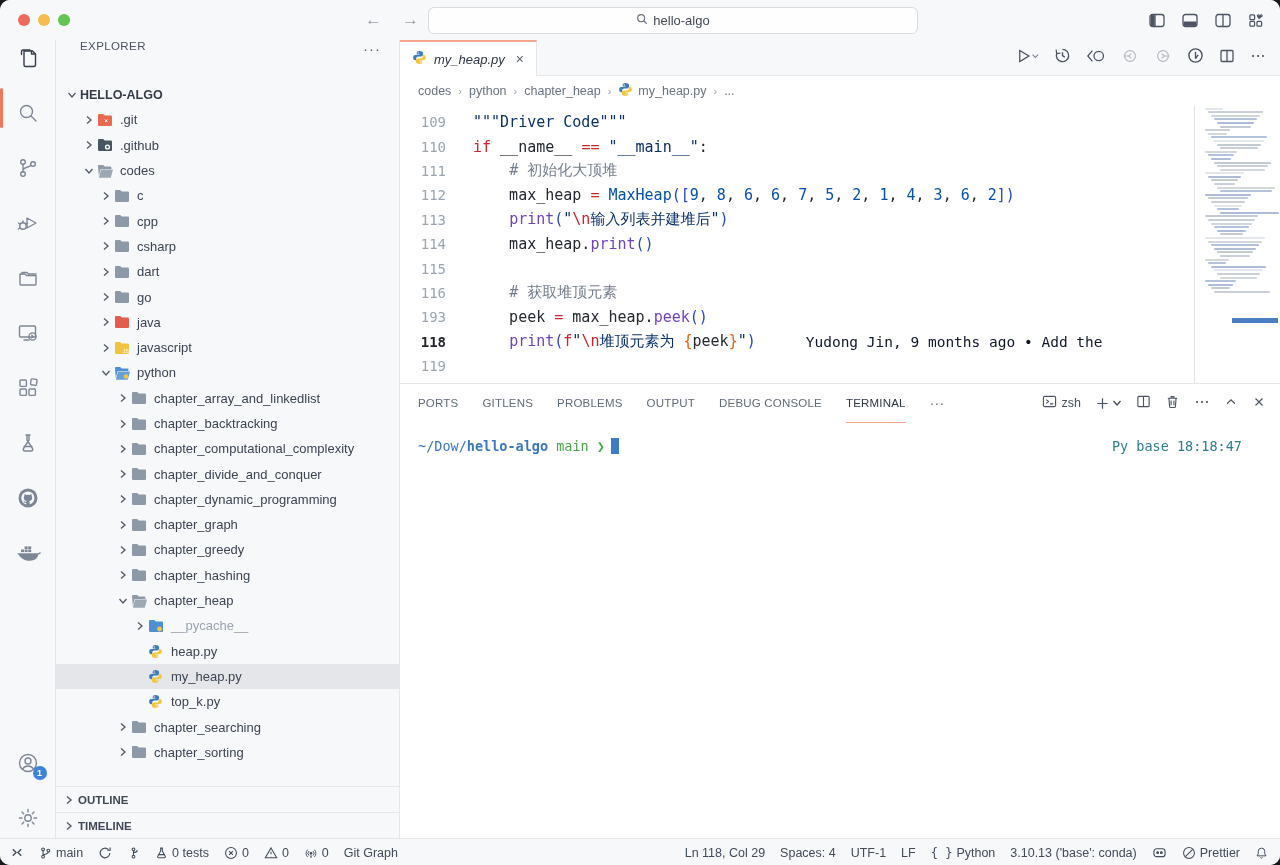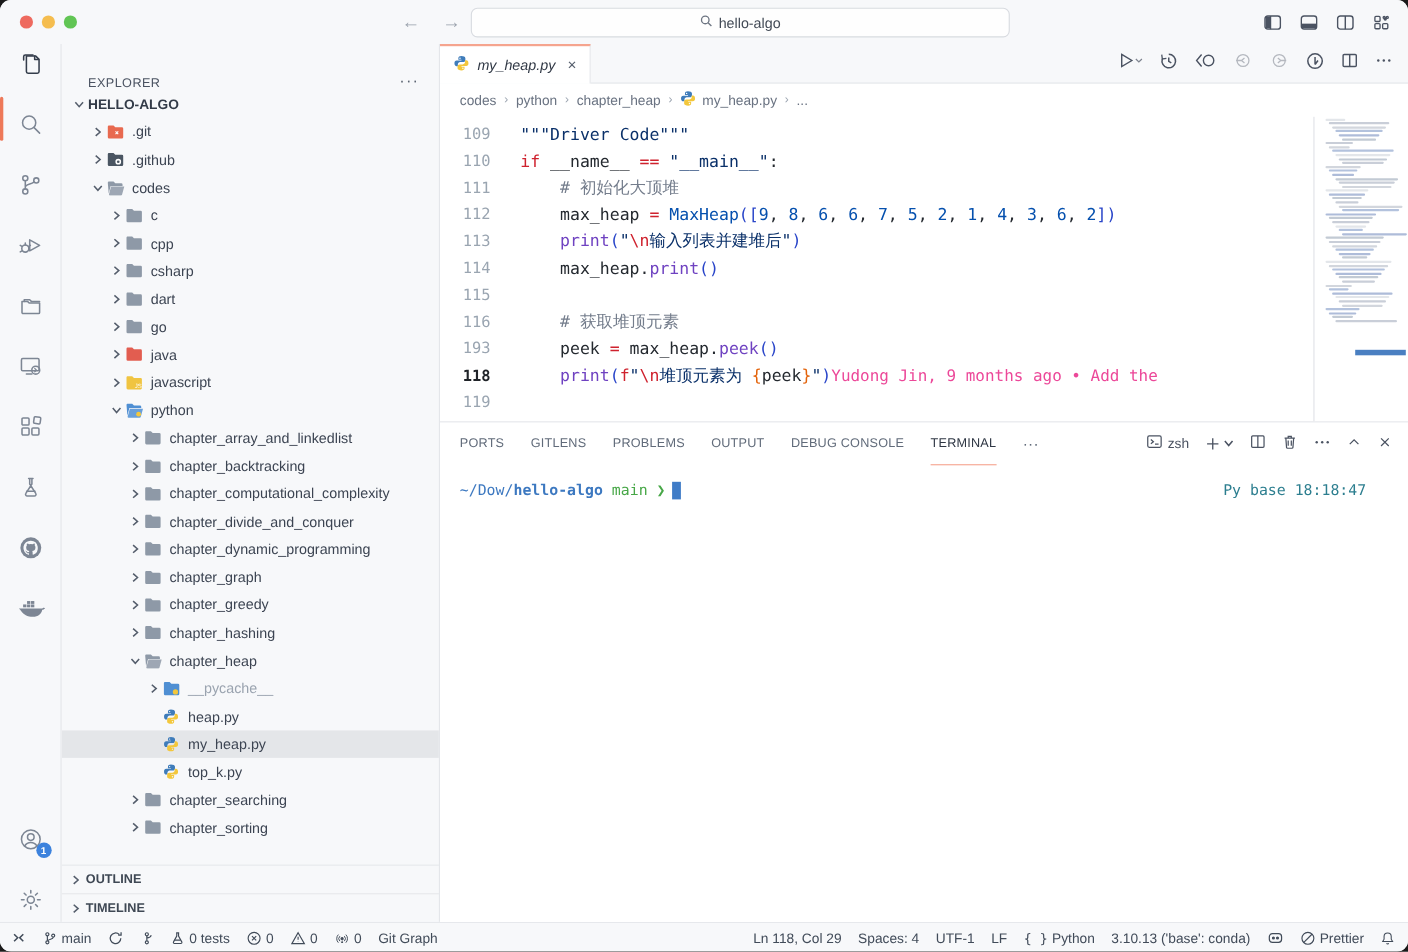--- a/index.html
+++ b/index.html
@@ -18,21 +18,21 @@
   
   #main{display:flex;height:798px;}
   #activitybar{width:56px;border-right:1px solid #e4e6ea;display:flex;flex-direction:column;align-items:center;justify-content:space-between;padding:6px 0 8px;box-sizing:border-box;background:#f7f8fa;position:relative;}
   .ab-col{display:flex;flex-direction:column;align-items:center;gap:31px;}
   .ab-item{color:#7d8694;position:relative;height:24px;display:flex;align-items:center;}
   .ab-item.active{color:#343d4b;}
   #active-pill{position:absolute;left:0;top:48px;width:2.5px;height:40px;background:#ee7959;border-radius:2px;}
   .badge{position:absolute;right:-7px;bottom:-5px;background:#3c82dd;color:#fff;border-radius:50%;width:14px;height:14px;font-size:9px;display:flex;align-items:center;justify-content:center;font-weight:bold;}
   
   #sidebar{width:344px;border-right:1px solid #e4e6ea;display:flex;flex-direction:column;background:#f7f8fa;box-sizing:border-box;}
-  #sb-header{height:42px;display:flex;align-items:flex-end;justify-content:space-between;padding:0 18px 0 24px;}
+  #sb-header{height:42px;display:flex;align-items:flex-start;justify-content:space-between;padding:0 18px 0 24px;}
   #sb-title{font-size:11.5px;color:#4b5362;letter-spacing:.4px;}
   #sb-more{color:#5b6471;font-size:15px;letter-spacing:1px;}
   #tree{flex:1;overflow:hidden;font-size:13px;color:#3c4452;}
   .trow{height:25.3px;display:flex;align-items:center;white-space:nowrap;cursor:pointer;}
   .trow.selected{background:#e4e6e9;}
   .trow .chev{width:16px;display:flex;justify-content:center;color:#555e6c;flex:none;}
   .trow .ficon{width:17px;margin-right:6px;display:flex;align-items:center;flex:none;}
   .trow.bold{font-weight:bold;font-size:12.5px;color:#333b48;}
   .trow.dim .lbl{color:#9aa3af;}
   .sb-section{height:25px;border-top:1px solid #e6e8ec;display:flex;align-items:center;font-size:11.5px;font-weight:bold;color:#3f4854;padding-left:8px;gap:4px;}
@@ -48,21 +48,21 @@
   #breadcrumbs{height:30px;display:flex;align-items:center;font-size:12.5px;color:#6a7382;padding-left:18px;gap:7px;background:#fff;}
   #breadcrumbs .sep{color:#9aa3af;font-size:11px;}
   #breadcrumbs .crumb{display:flex;align-items:center;gap:5px;}
   #codearea{position:relative;flex:1;overflow:hidden;font-family:"DejaVu Sans Mono",monospace;font-size:15px;padding-top:4px;box-sizing:border-box;}
   .cline{height:24.4px;display:flex;align-items:center;white-space:pre;}
   .lnum{width:46px;text-align:right;color:#9aa5b1;font-size:14px;flex:none;margin-right:27px;}
   .cline.cur .lnum{color:#1f2328;font-weight:bold;}
   .ctext{color:#24292f;}
   .tk-str{color:#0a3069}.tk-kw{color:#cf222e}.tk-num{color:#0550ae}.tk-cls{color:#0550ae}
   .tk-fn{color:#6f42c1}.tk-cmt{color:#747d8c}.tk-brk{color:#2945c9}.tk-brko{color:#e36209}.tk-esc{color:#cf222e}
-  .blame{color:#ec4899;font-size:14.5px;}
+  .blame{color:#0f172a;margin-left:50px;font-size:14.5px;}
   #minimap{position:absolute;top:0;right:0;width:85px;height:100%;background:#fff;border-left:1px solid #dfe2e7;overflow:hidden;}
   .mm-line{height:2px;margin:1.6px 0 1.6px 12px;border-radius:1px;}
   #mm-cursor{position:absolute;top:212px;right:2px;width:46px;height:5px;background:#4a7fc1;}
   
   #panel{height:454px;border-top:1px solid #e4e6ea;background:#fff;display:flex;flex-direction:column;}
   #panel-tabs{height:38px;display:flex;align-items:center;padding:0 14px 0 18px;gap:24px;font-size:11.5px;color:#616b7a;}
   .ptab{height:100%;display:flex;align-items:center;border-bottom:1.5px solid transparent;letter-spacing:.2px;}
   .ptab.active{color:#2f3744;border-bottom-color:#f5a48e;}
   #panel-right{margin-left:auto;display:flex;align-items:center;gap:14px;color:#4b5362;font-size:12.5px;}
   #panel-right .zsh{display:flex;align-items:center;gap:5px;}

